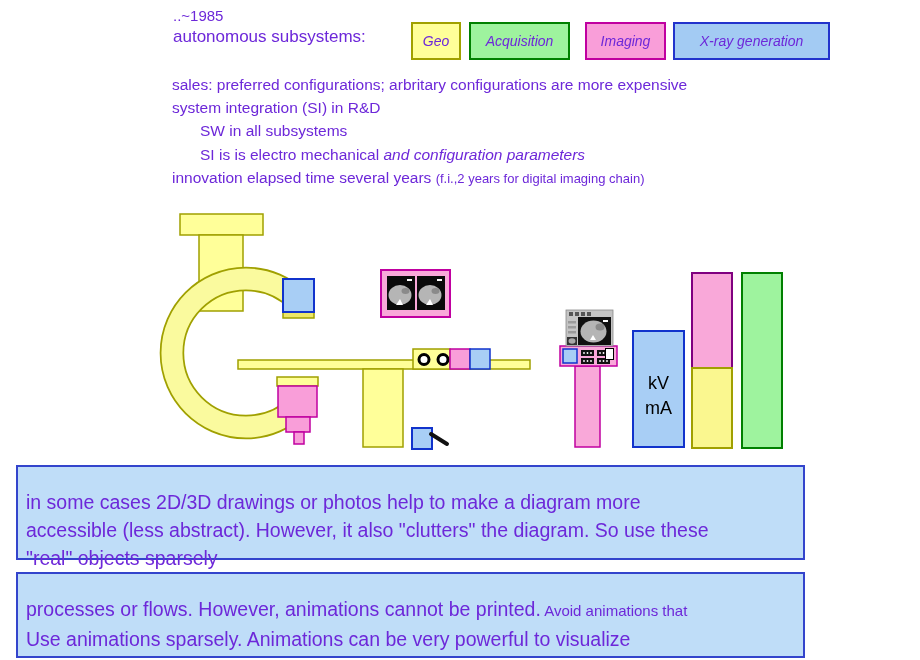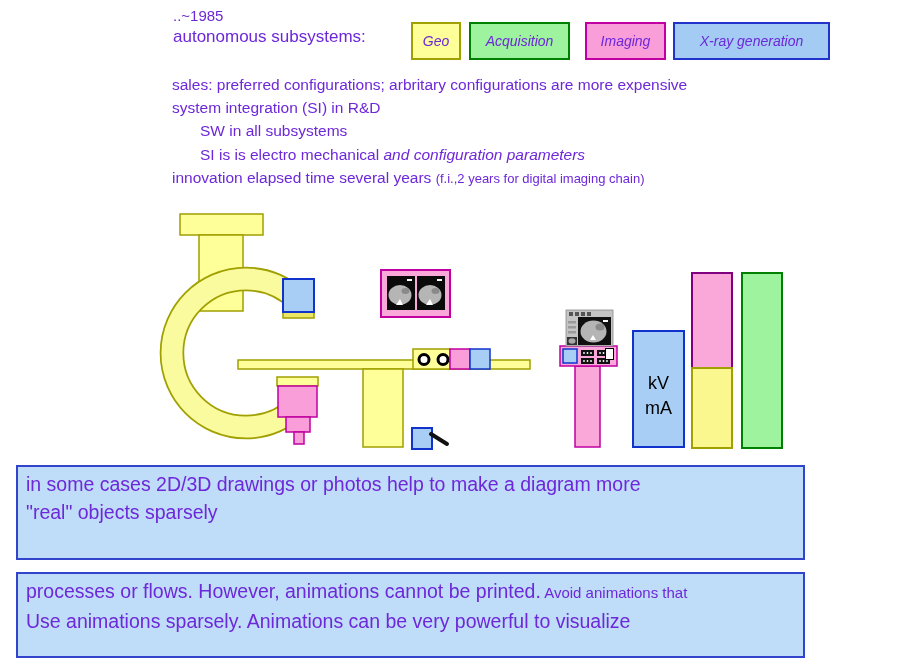--- a/index.html
+++ b/index.html
@@ -19,21 +19,21 @@
   .lbox-img{left:585px;top:22px;width:81px;height:38px;background:#F99ED9;border-color:#C000A0;}
   .lbox-xray{left:673px;top:22px;width:157px;height:38px;background:#A3CBF3;border-color:#2233CC;}
   
   .notes{left:172px;top:73px;font-size:15.5px;line-height:23.2px;white-space:nowrap;}
   .notes .indent{padding-left:28px;}
   .it{font-style:italic;text-align:center;}
   .sm{font-size:13px;}
   
   .callout{
     left:16px;width:789px;box-sizing:border-box;background:#BFDDF8;
-    border:2px solid #3344CC;padding:3px 8px 0 8px;font-size:19.5px;line-height:28px;
+    border:2px solid #3344CC;padding:21px 8px 0 8px;font-size:19.5px;line-height:28px;
     white-space:nowrap;
   }
   .callout-1{top:465px;height:95px;}
   .callout-2{top:572px;height:86px;}
   .callout .small-line{font-size:15px;line-height:22px;}
   .small-inline{font-size:15px;}
   svg.art{position:absolute;left:0;top:0;}
   svg text{font-family:"Liberation Sans", sans-serif;}
 </style>
 </head>
@@ -177,20 +177,21 @@
 
     <g>
       <rect x="692" y="273" width="40" height="95" fill="#F9A8D9" stroke="#800080" stroke-width="2"></rect>
       <rect x="692" y="368" width="40" height="80" fill="#FAF78F" stroke="#A0A000" stroke-width="2"></rect>
     </g>
     <rect x="742" y="273" width="40" height="175" fill="#9EF39E" stroke="#008000" stroke-width="2"></rect>
   </svg>
 
   <div class="abs callout callout-1">
     <div>in some cases 2D/3D drawings or photos help to make a diagram more</div>
+    <div>accessible (less abstract). However, it also "clutters" the diagram. So use these</div>
     <div>"real" objects sparsely</div>
   </div>
 
   <div class="abs callout callout-2">
     <div><span>processes or flows. However, animations cannot be printed.</span><span class="small-inline"> Avoid animations that</span></div>
     <div>Use animations sparsely. Animations can be very powerful to visualize</div>
   </div>
 
 </div>
 

